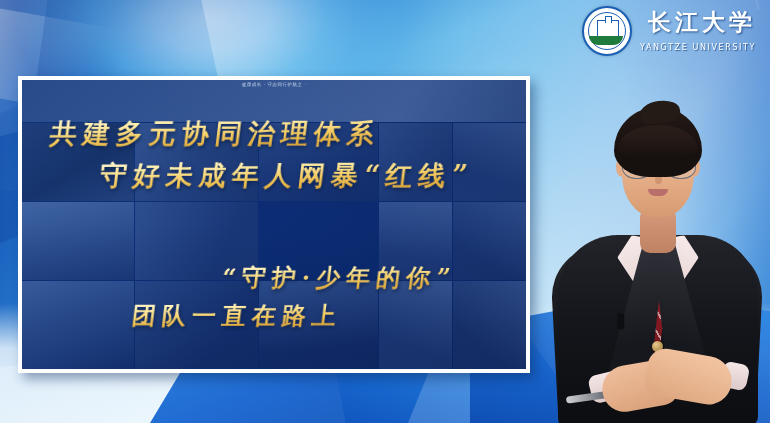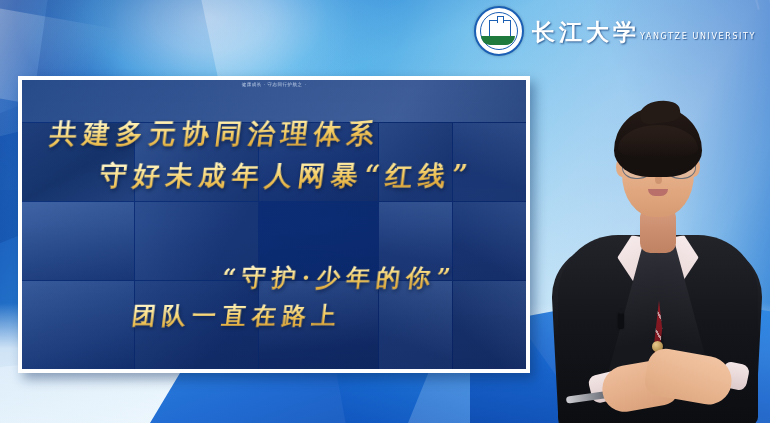--- a/index.html
+++ b/index.html
@@ -139,21 +139,21 @@
   }
   .logo .seal .bldg:after{
     content:"";position:absolute;left:7px;top:-5px;width:5px;height:6px;
     background:#fff;border:1px solid #1b5fb5;border-bottom:none;
   }
   .logo .seal .water{
     position:absolute;left:5px;bottom:9px;width:34px;height:9px;
     background:#1f7a3d;border-radius:0 0 16px 16px;
   }
   .logo .wordmark{
-    display:flex;flex-direction:row;align-items:center;line-height:1;
+    display:flex;flex-direction:column;align-items:flex-end;line-height:1;
   }
   .logo .cn{
     font-family:"DejaVu Serif","Liberation Serif",serif;
     font-weight:bold;font-size:23px;color:#ffffff;
     letter-spacing:4px;
     text-shadow:1px 1px 2px rgba(10,50,110,.75);
   }
   .logo .en{
     font-family:"DejaVu Sans","Liberation Sans",sans-serif;
     font-size:8px;color:#ffffff;letter-spacing:1.6px;margin-top:11px;

